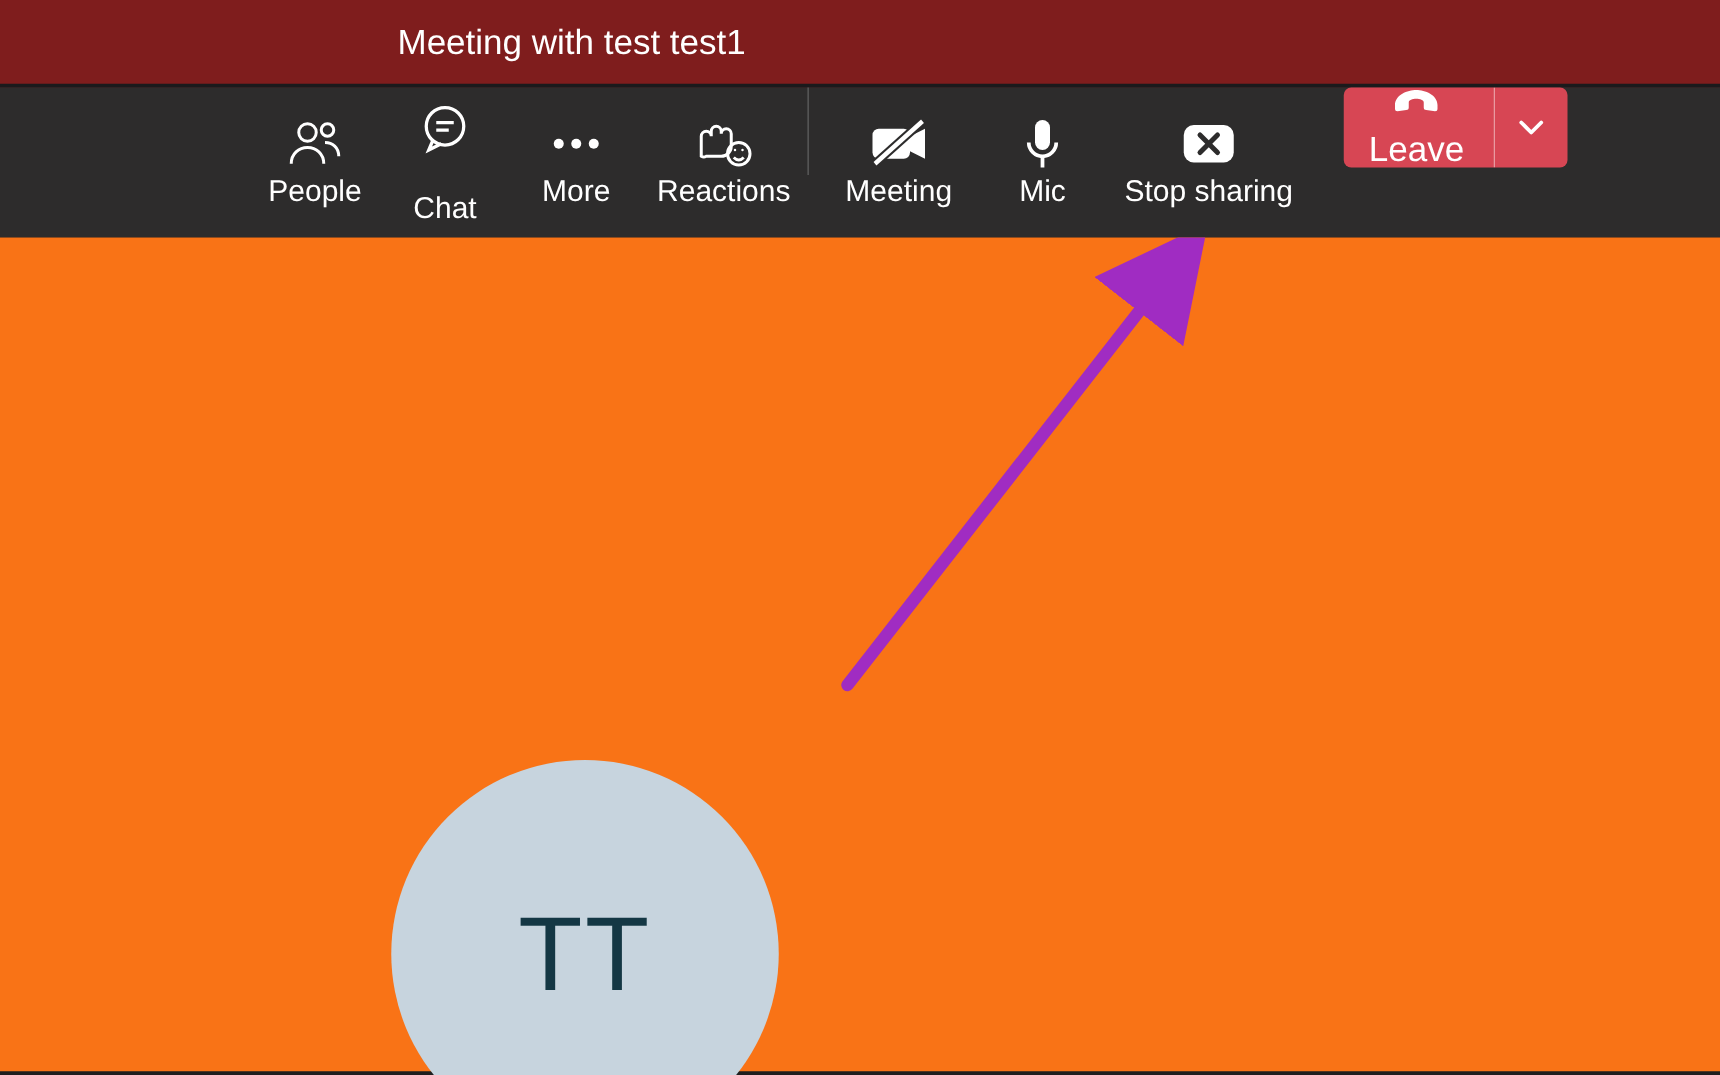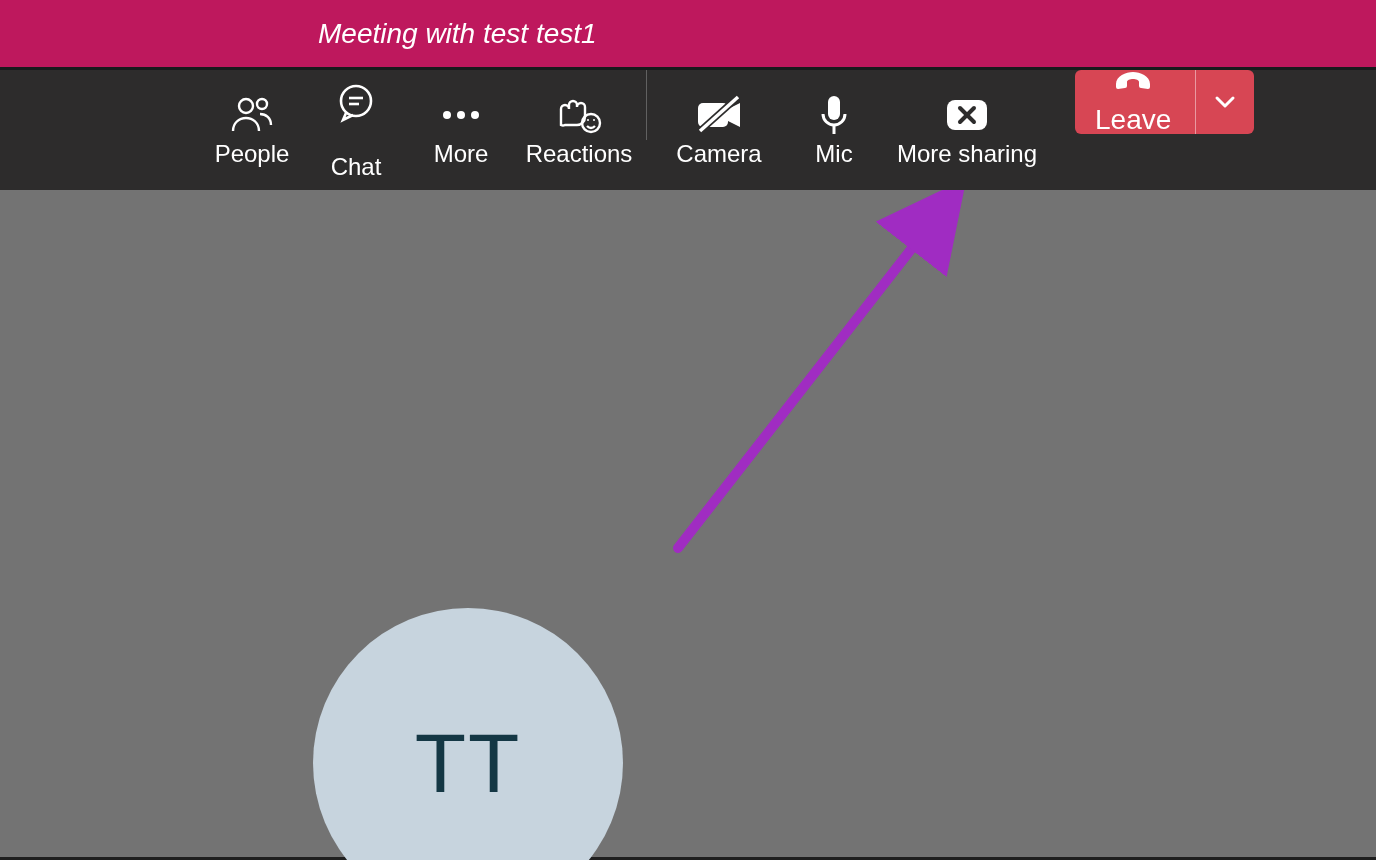--- a/index.html
+++ b/index.html
@@ -8,29 +8,28 @@
     width: 1376px;
     height: 860px;
     font-family: -apple-system, BlinkMacSystemFont, "Segoe UI", Helvetica, Arial, sans-serif;
     background: #1f1f1f;
     overflow: hidden;
   }
 
   
   .title-bar {
     height: 70px;
-    background: #be185d;
+    background: #7f1d1d;
     border-bottom: 3px solid #1a1a1c;
     color: #ffffff;
     font-size: 28px;
     display: flex;
     align-items: center;
     padding-left: 318px;
     box-sizing: border-box;
-    font-style: italic;
   }
 
   
   .toolbar {
     height: 120px;
     background: #2d2c2c;
     display: flex;
     padding: 0 0 0 200px;
     box-sizing: border-box;
     position: relative;
@@ -96,21 +95,21 @@
     display: flex;
     align-items: center;
     justify-content: center;
   }
 
   
   .video-area {
     position: relative;
     width: 100%;
     height: calc(860px - 70px - 3px - 120px);
-    background: #737373;
+    background: #f97316;
   }
 
   .avatar {
     position: absolute;
     left: 313px;
     top: 418px;
     width: 310px;
     height: 310px;
     border-radius: 50%;
     background: #c7d4de;
@@ -191,21 +190,21 @@
 
   <div class="toolbar-item it-camera">
     <span class="icon-wrap">
       <svg width="50" height="40" viewBox="0 0 50 40" fill="#ffffff">
         <rect x="4" y="8" width="30" height="24" rx="5"></rect>
         <path d="M34 14 L46 8 V32 L34 26 Z"></path>
         <line x1="6" y1="36" x2="44" y2="2" stroke="#2d2c2c" stroke-width="7"></line>
         <line x1="6" y1="36" x2="44" y2="2" stroke="#ffffff" stroke-width="3.5"></line>
       </svg>
     </span>
-    <span class="label">Camera</span>
+    <span class="label">Meeting</span>
   </div>
 
   <div class="toolbar-item it-mic">
     <span class="icon-wrap">
       <svg width="30" height="42" viewBox="0 0 30 42" fill="#ffffff">
         <rect x="9" y="2" width="12" height="24" rx="6"></rect>
         <path d="M4 20 a11 11 0 0 0 22 0" fill="none" stroke="#ffffff" stroke-width="3"></path>
         <line x1="15" y1="31" x2="15" y2="40" stroke="#ffffff" stroke-width="3"></line>
       </svg>
     </span>
@@ -213,21 +212,21 @@
   </div>
 
   <div class="toolbar-item it-stop">
     <span class="icon-wrap">
       <svg width="44" height="34" viewBox="0 0 44 34">
         <rect x="2" y="2" width="40" height="30" rx="8" fill="#ffffff"></rect>
         <line x1="15" y1="10" x2="29" y2="24" stroke="#2d2c2c" stroke-width="4" stroke-linecap="round"></line>
         <line x1="29" y1="10" x2="15" y2="24" stroke="#2d2c2c" stroke-width="4" stroke-linecap="round"></line>
       </svg>
     </span>
-    <span class="label">More sharing</span>
+    <span class="label">Stop sharing</span>
   </div>
 
   <div class="leave-group">
     <div class="leave-main">
       <span>
         <svg width="38" height="20" viewBox="0 0 38 20" fill="#ffffff">
           <path d="M2 14 C2 6 12 2 19 2 C26 2 36 6 36 14 L36 17 a2 2 0 0 1 -2 2 L27 18 a2 2 0 0 1 -2 -2 V12 C25 10 22 9 19 9 C16 9 13 10 13 12 V16 a2 2 0 0 1 -2 2 L4 19 a2 2 0 0 1 -2 -2 Z"></path>
         </svg>
       </span>
       <span>Leave</span>

